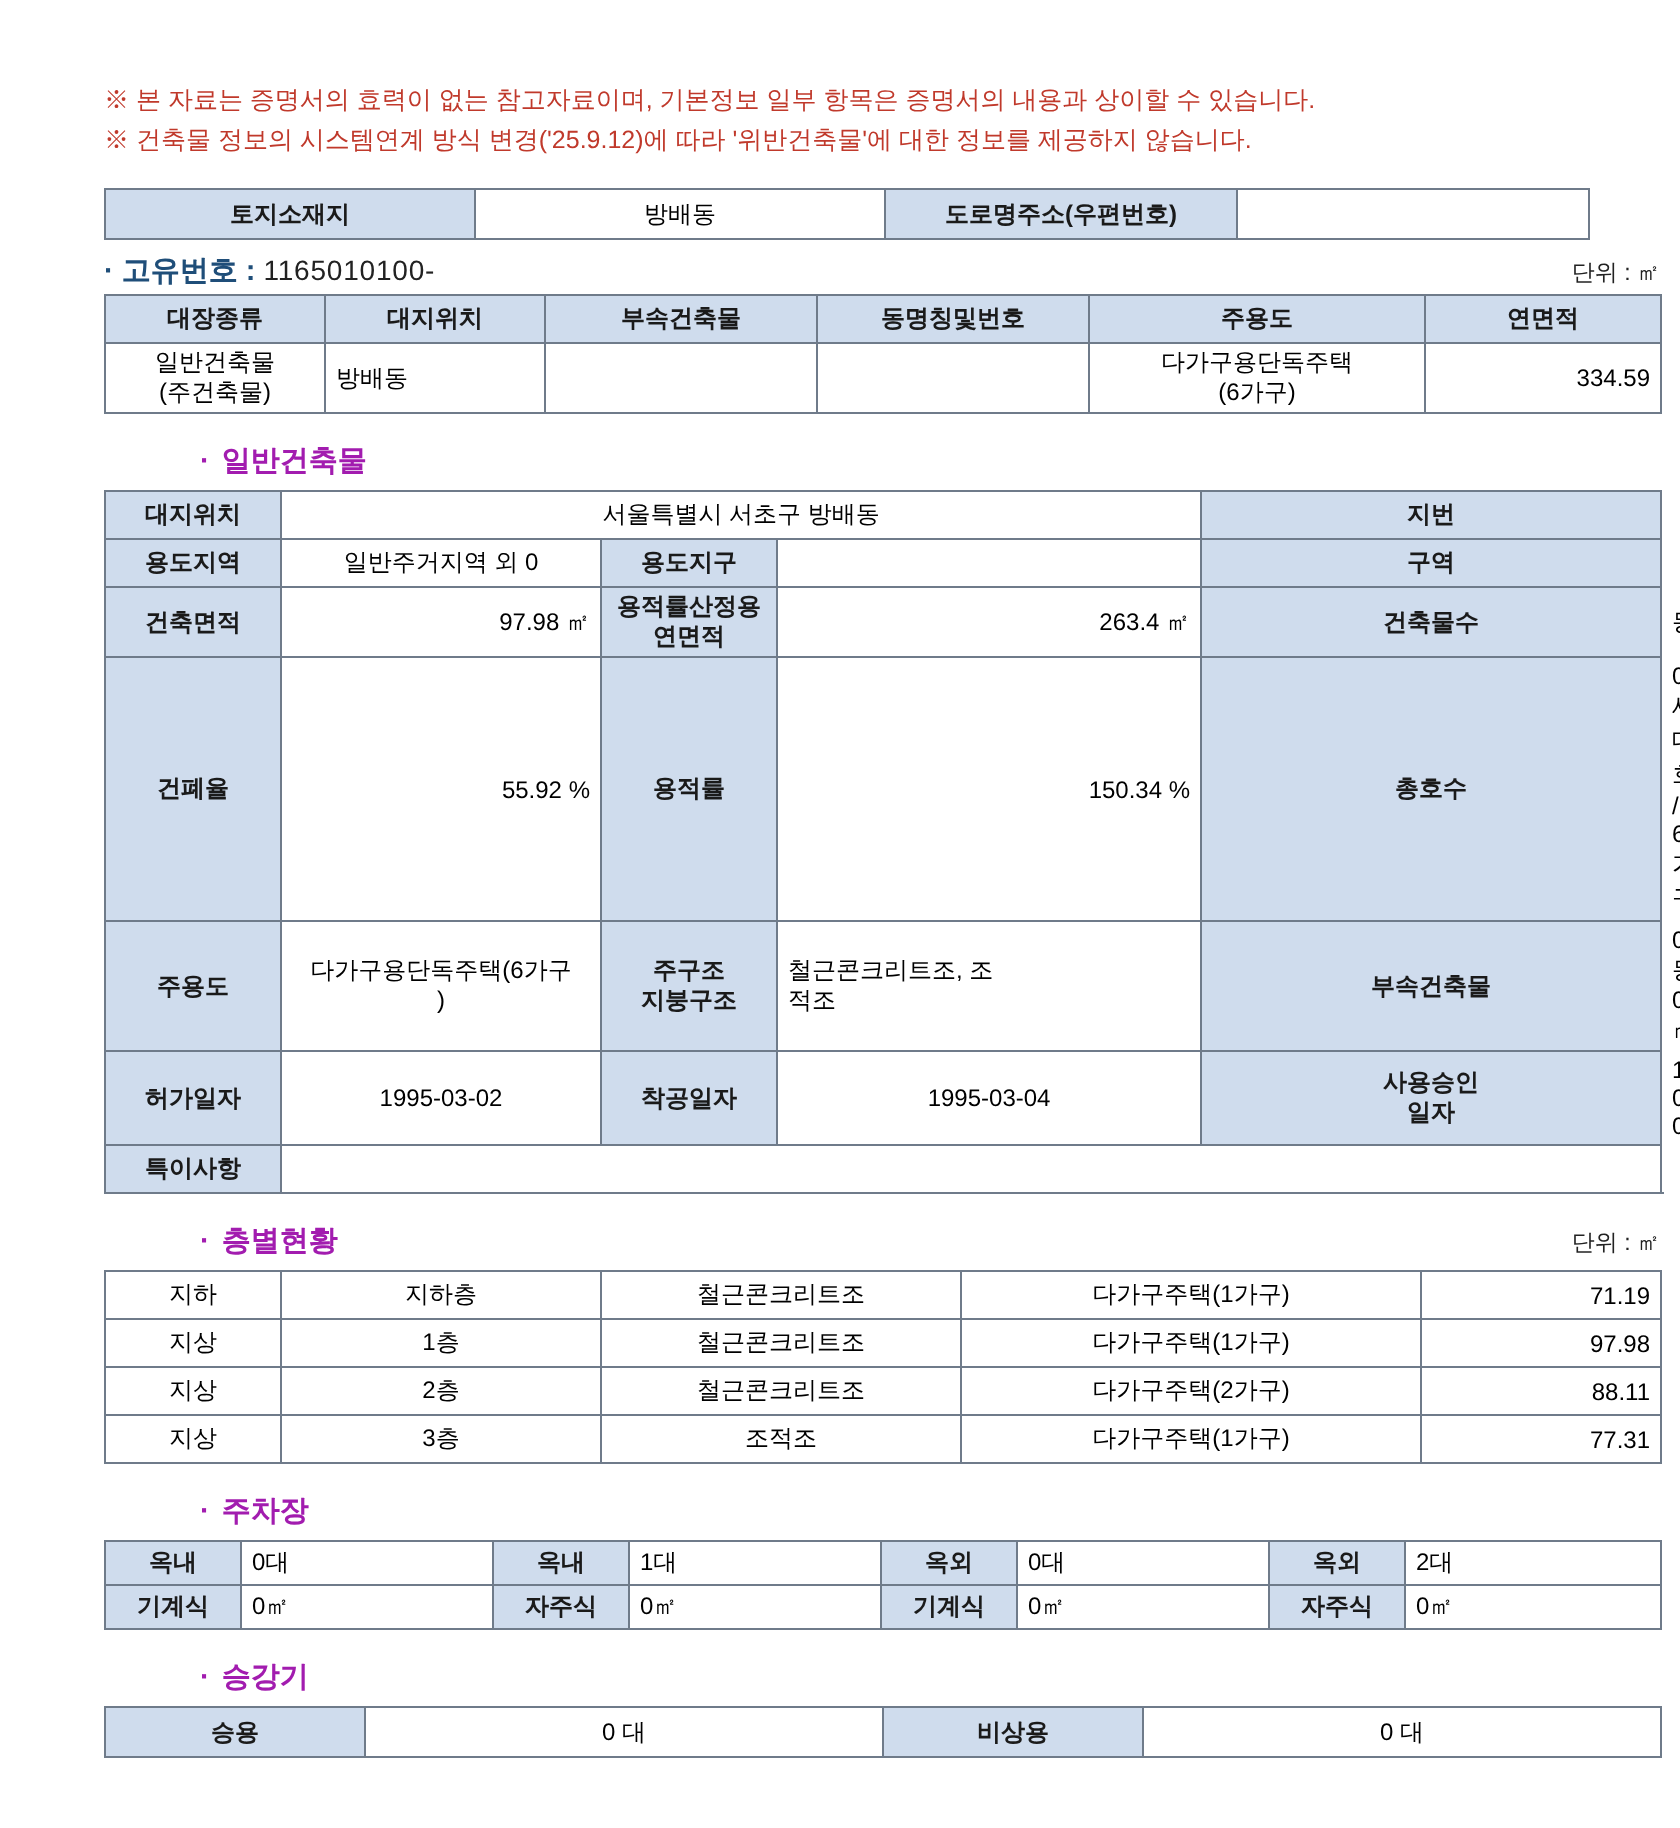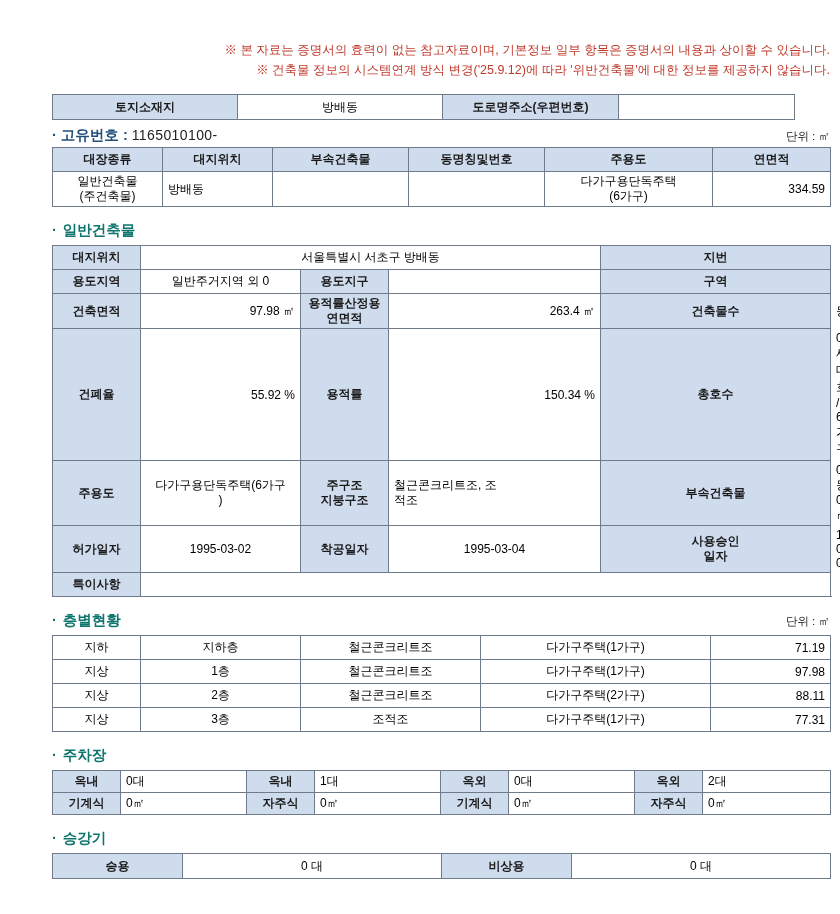--- a/index.html
+++ b/index.html
@@ -16,21 +16,20 @@
   }
   .page {
     position: relative;
     width: 840px;
     height: 914px;
     box-sizing: border-box;
     padding: 40px 10px 10px 52px;
   }
   .notices {
     margin-bottom: 14px;
-    text-align: right;
   }
   .notice-line {
     color: #c0392b;
     font-size: 12.5px;
     line-height: 20px;
     white-space: nowrap;
   }
   table {
     border-collapse: collapse;
     table-layout: fixed;
@@ -82,21 +81,22 @@
   }
   .sect-head {
     display: flex;
     align-items: baseline;
     width: 778px;
     margin: 14px 0 5px 0;
   }
   .sect-title {
     font-size: 14.5px;
     font-weight: bold;
-    color: #0f766e;
+    color: #a21caf;
+    margin-left: 48px;
   }
   .sect-title .dot { margin-right: 6px; }
 
   
   .sum-table { width: 778px; }
   .sum-table td { height: 19px; margin-left: 38px; }
 
   
   .gen-table { width: 778px; }
   .gen-table td { height: 19px; }

